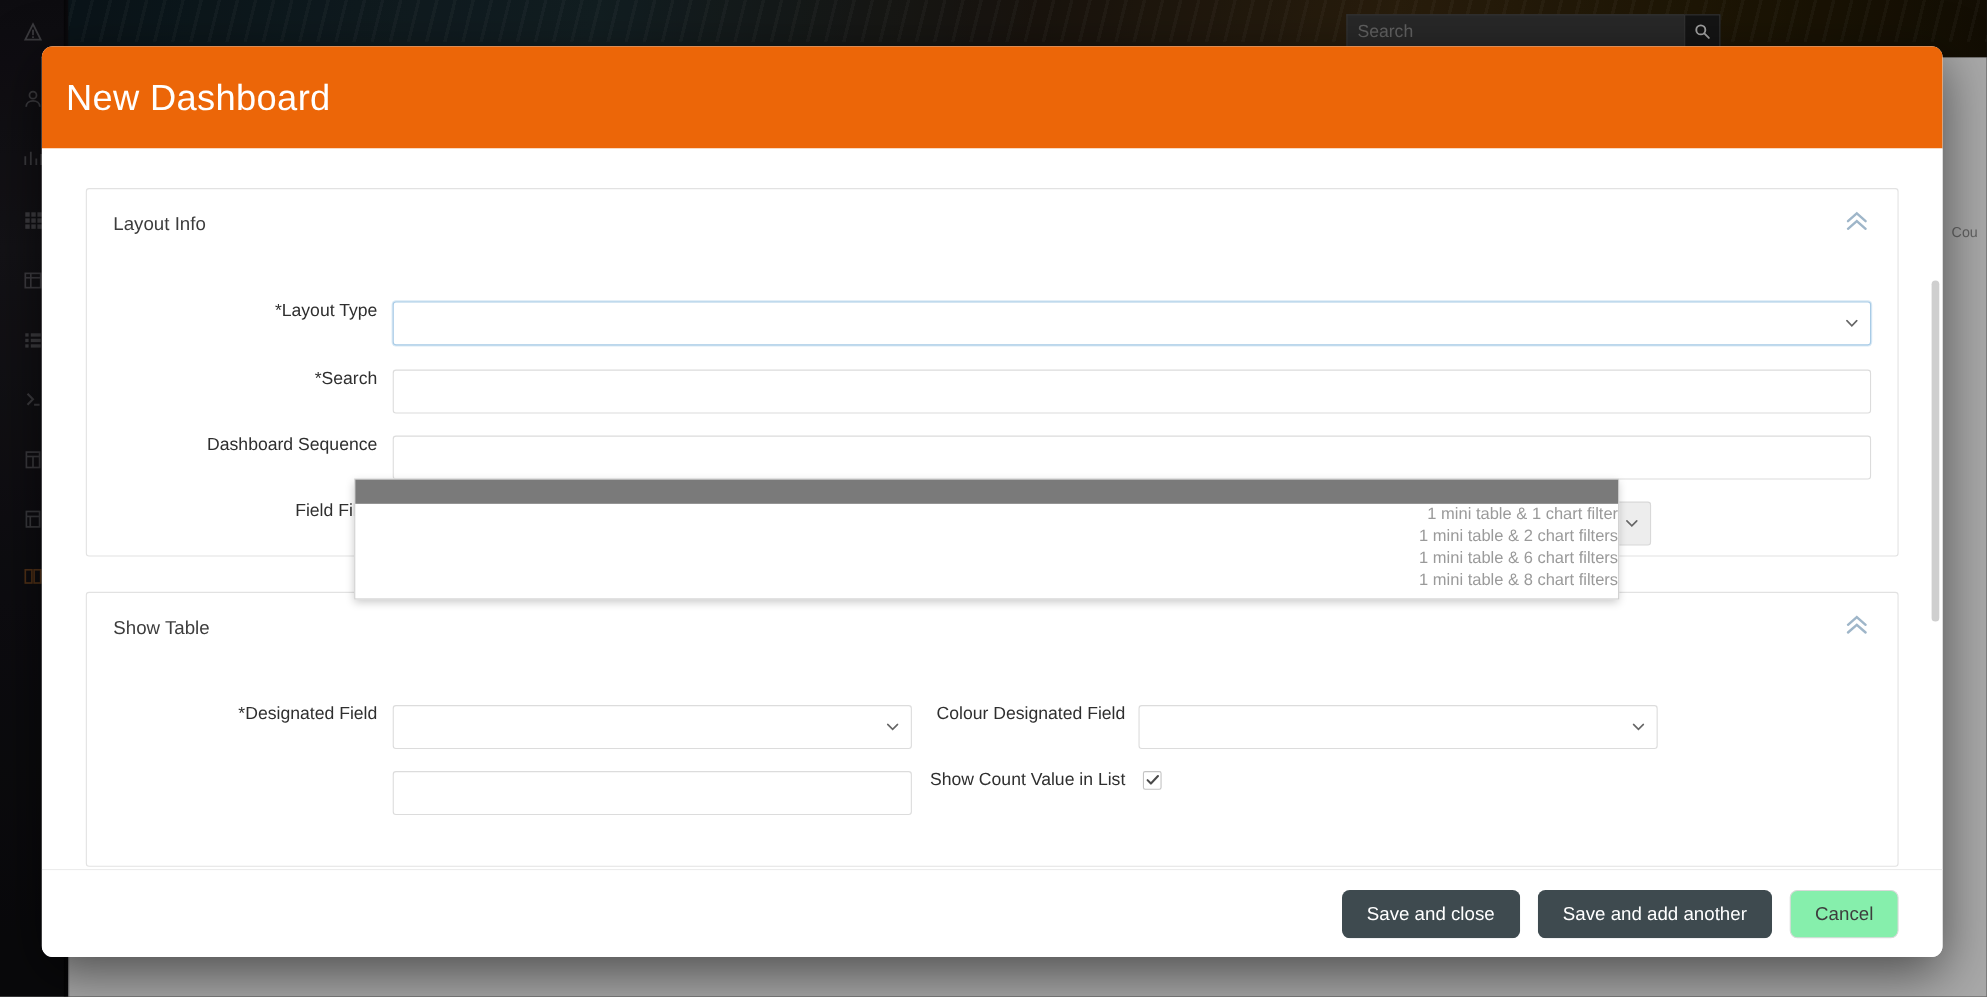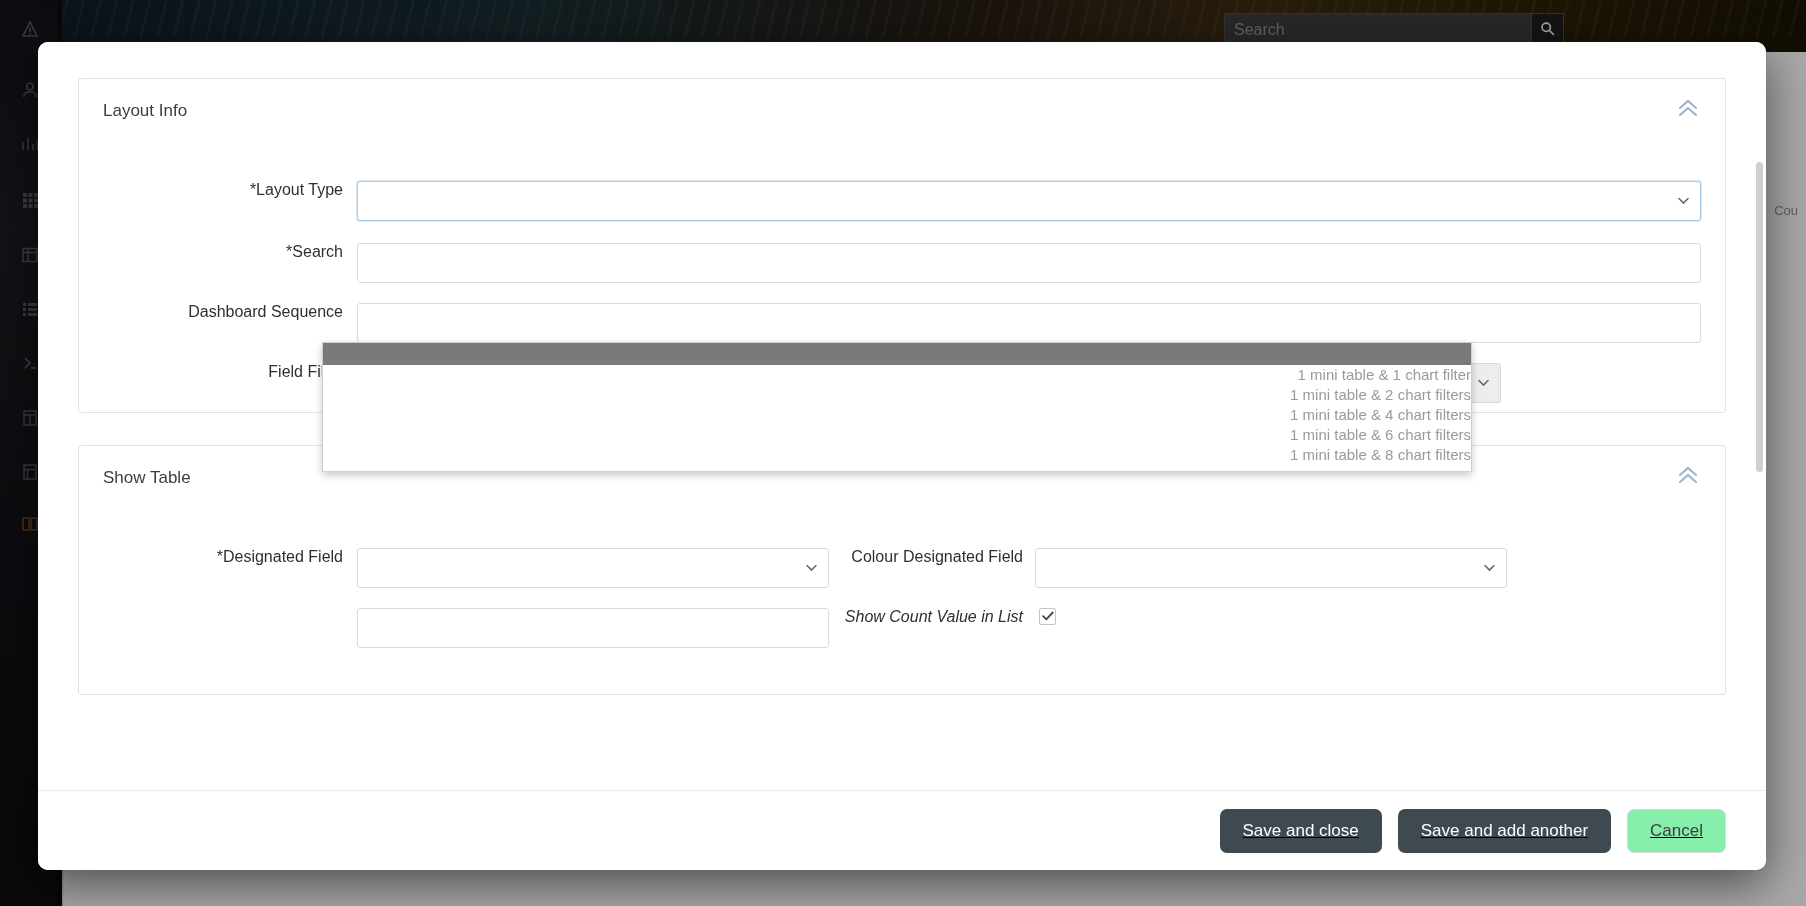--- a/index.html
+++ b/index.html
@@ -158,21 +158,21 @@
     background: #fff; margin-left: 4px;
     display: flex; align-items: center; justify-content: center;
     color: #4a4a4a; font-size: 13px; line-height: 1; cursor: pointer;
   }
 
   
   #modal-footer {
     flex: 0 0 80px; height: 80px; background: #fff;
     border-top: 1px solid #ececec;
     display: flex; align-items: center; justify-content: flex-end;
-    padding-right: 40px; gap: 16px; text-decoration: underline;
+    padding-right: 40px; gap: 16px;
   }
   .btn {
     height: 44px; border-radius: 7px; font-size: 17px;
     display: flex; align-items: center; justify-content: center;
     padding: 0 22px; cursor: pointer; border: 1px solid transparent;
     font-family: "Liberation Sans", sans-serif;
   }
   .btn-dark { background: #3e4a4f; color: #fff; }
   .btn-ghost { background: #86efac; color: #3d3d3d; border: 1px solid #d9d9d9; }
 
@@ -280,20 +280,23 @@
           <rect x="11" y="4" width="6" height="12"></rect>
         </svg>
     </div>
   </div>
   <div id="bg-sidebar-edge"></div>
   <div id="bg-darkveil"></div>
 </div>
 
 <div id="modal">
 
+  <div id="modal-header">
+    <div id="modal-title">New Dashboard</div>
+  </div>
 
   <div id="modal-body">
 
     <section class="panel" style="height:335px;">
       <div class="panel-head">
         <div class="panel-title">Layout Info</div>
         <div class="collapse-ico">
           <svg width="26" height="22" viewBox="0 0 26 22" fill="none" stroke="currentColor" stroke-width="2.2" stroke-linecap="round">
             <path d="M5 11 L13 4 L21 11"></path>
             <path d="M5 18 L13 11 L21 18"></path>
@@ -380,41 +383,40 @@
               <svg width="11" height="7" viewBox="0 0 11 7" fill="none" stroke="currentColor" stroke-width="1.5" stroke-linecap="round">
                   <path d="M1 1 L5.5 5.6 L10 1"></path>
                 </svg>
             </span>
           </div>
         </div>
 
         <div class="frow">
           <div class="flabel lab-w-a"></div>
           <div class="fcontrol w-half"></div>
-          <div class="flabel lab-w-b" style="width:206px;font-style:italic;">Show Count Value in List</div>
+          <div class="flabel lab-w-b" style="width:206px;">Show Count Value in List</div>
           <div class="checkline">
             <div class="chk">
               <span>
                 <svg width="12" height="10" viewBox="0 0 12 10" fill="none" stroke="currentColor" stroke-width="1.9" stroke-linecap="round" stroke-linejoin="round">
                     <path d="M1.2 5.2 L4.3 8.3 L10.7 1.5"></path>
                   </svg>
               </span>
             </div>
           </div>
         </div>
       </div>
     </section>
 
     <div id="body-scrollbar"></div>
 
     <div id="layout-type-menu">
       <div class="opt-blank"></div>
       <div class="opt">1 mini table &amp; 1 chart filter</div>
       <div class="opt">1 mini table &amp; 2 chart filters</div>
-      <div class="opt">1 mini table &amp; 4 chart filters</div>
       <div class="opt">1 mini table &amp; 6 chart filters</div>
       <div class="opt">1 mini table &amp; 8 chart filters</div>
     </div>
 
   </div>
 
   <div id="modal-footer">
     <button class="btn btn-dark">Save and close</button>
     <button class="btn btn-dark">Save and add another</button>
     <button class="btn btn-ghost">Cancel</button>

